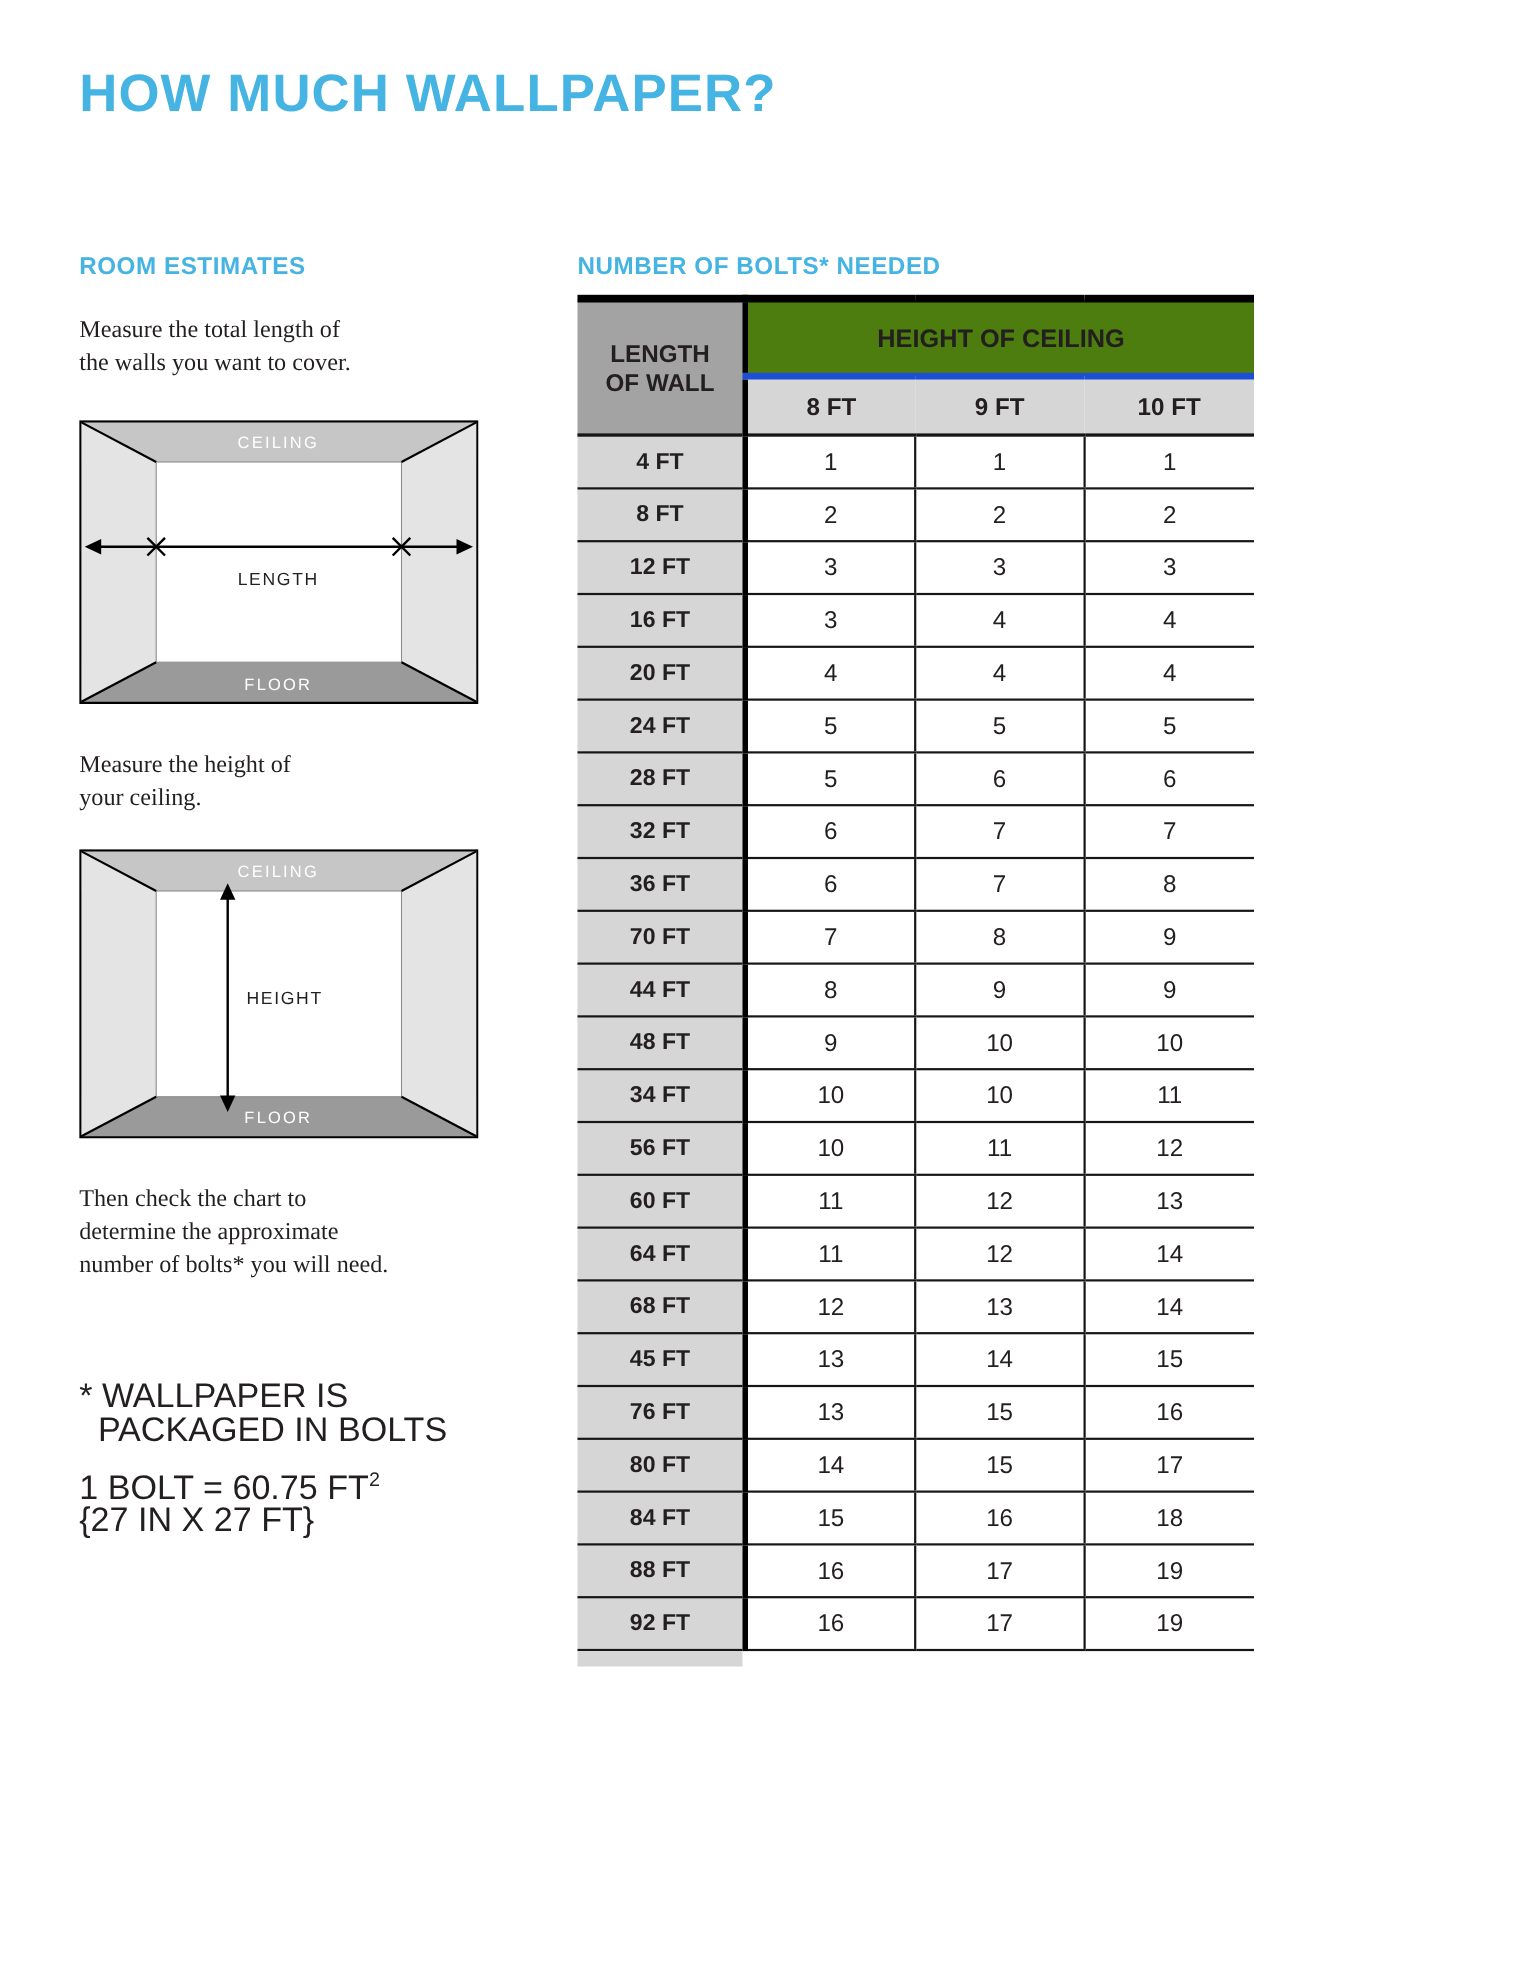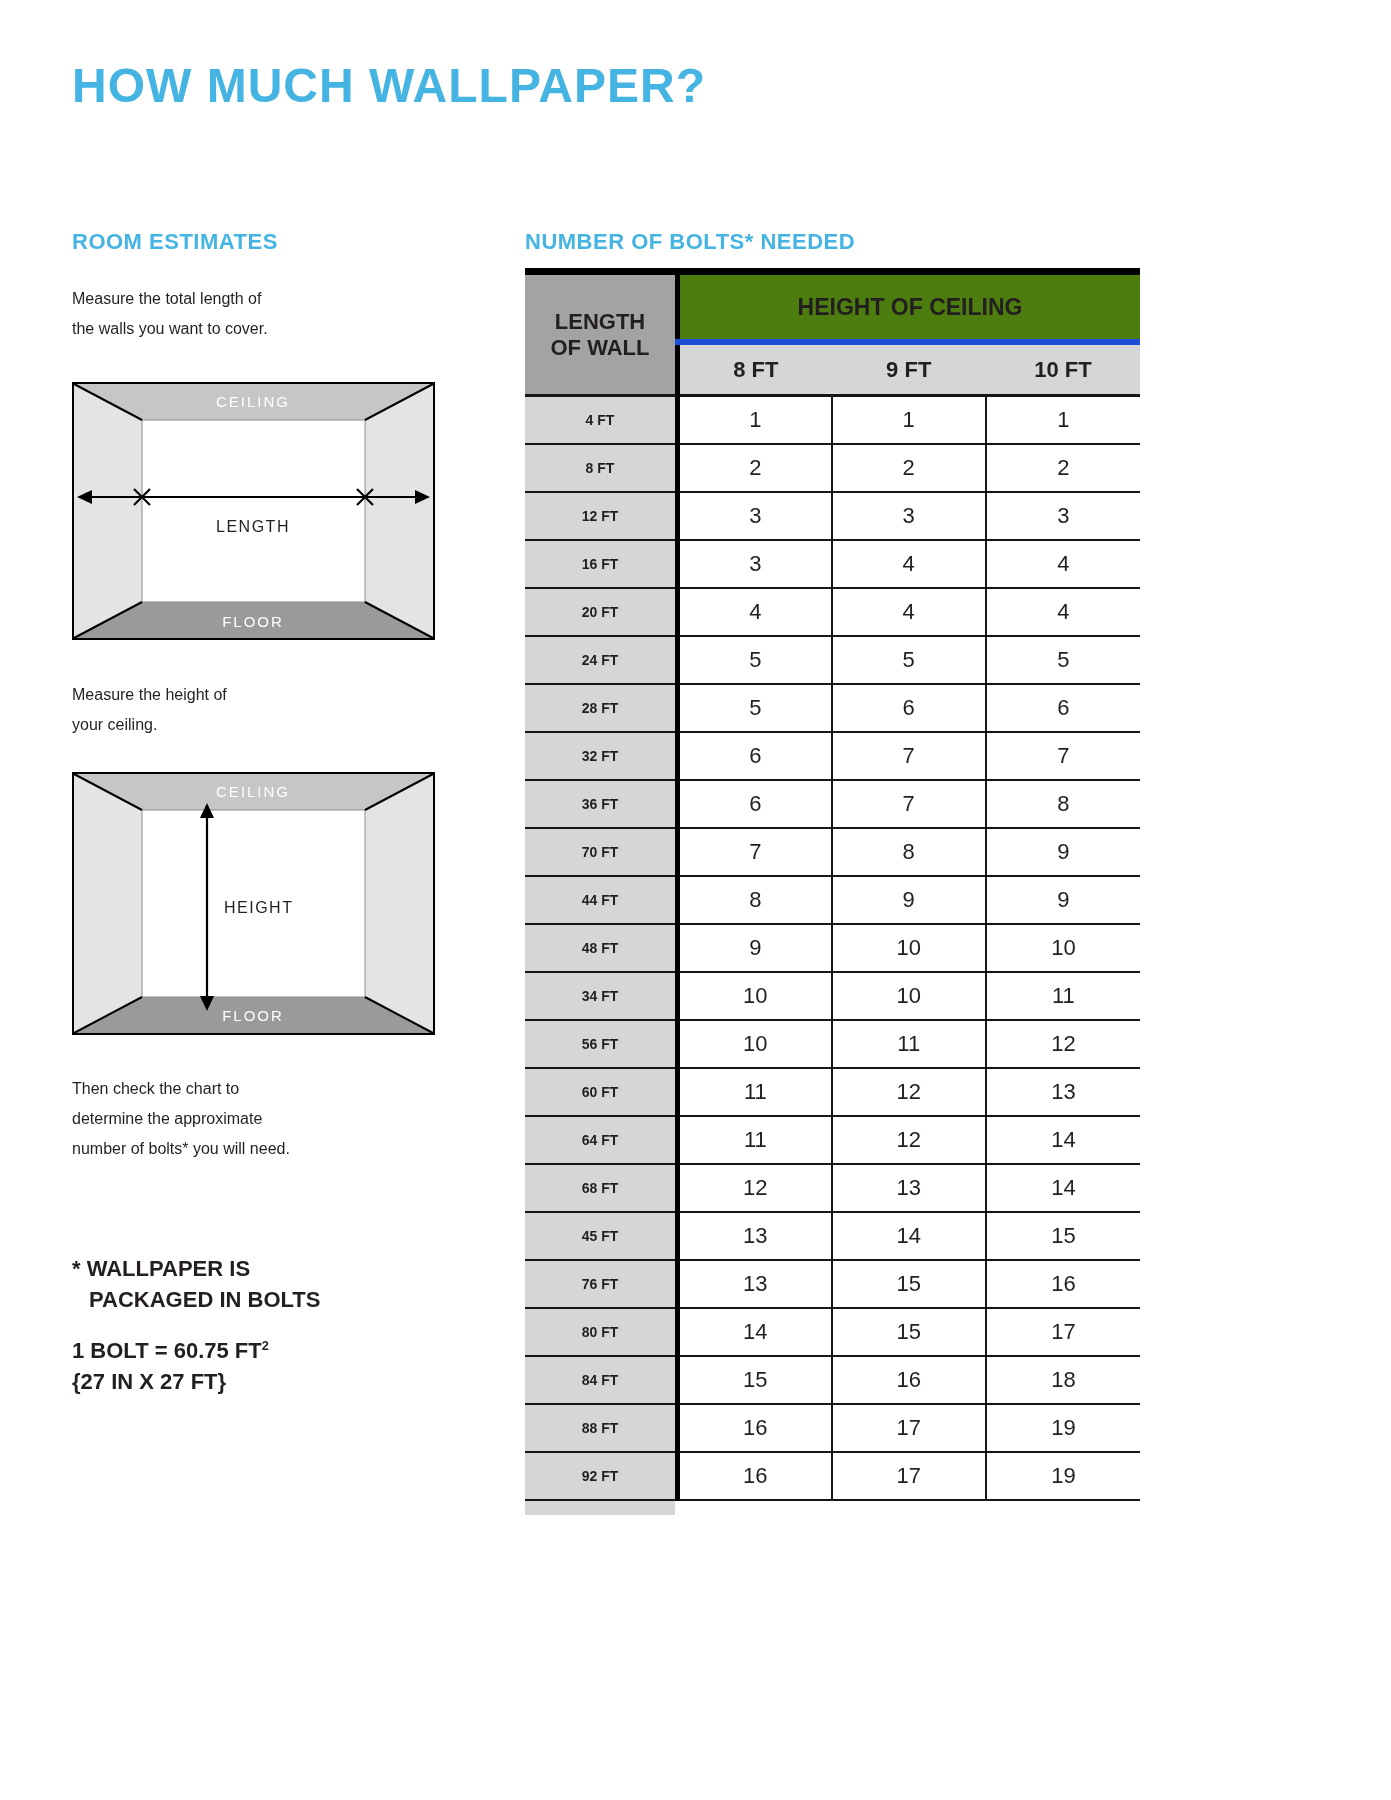--- a/index.html
+++ b/index.html
@@ -29,36 +29,37 @@
     font-weight: bold;
     letter-spacing: 0.5px;
     color: #45b4e2;
     margin: 0;
   }
   #room-estimates-heading { left: 72px; top: 229px; }
   #table-heading { left: 525px; top: 229px; width: 615px; text-align: left; }
   .para {
     position: absolute;
     left: 72px;
-    font-size: 16px;
+    font-size: 22px;
     line-height: 30px;
     white-space: pre-line;
     margin: 0;
+    font-family: Liberation Serif, serif;
   }
   #step1 { top: 284px; }
   #step2 { top: 680px; }
   #step3 { top: 1074px; }
   .diagram { position: absolute; left: 72px; }
   #diagram-length { top: 382px; }
   #diagram-height { top: 772px; }
   .note {
     position: absolute;
     left: 72px;
-    font-size: 22px;
-    font-weight: bold;
+    font-size: 31px;
+    font-weight: normal;
     line-height: 31px;
     margin: 0;
   }
   #note-block { top: 1253px; }
   #note-block .line2 { display: block; margin-left: 17px; }
   #bolt-formula { top: 1330px; }
   #bolt-formula sup { font-size: 0.58em; }
   #bolt-dimensions { top: 1366px; }
 
   .table-wrap {
@@ -101,21 +102,21 @@
     font-weight: bold;
     font-size: 22px;
     height: 49px;
     width: 155px;
     border-bottom: 3px solid #161616;
   }
   .sub-header-cell.first { border-left: 5px solid #000; }
   tbody th.row-label-cell {
     background: #d6d6d6;
     font-weight: bold;
-    font-size: 14px;
+    font-size: 21px;
     height: 46px;
     border-bottom: 2px solid #161616;
     border-right: 5px solid #000;
   }
   tbody td.value-cell {
     font-size: 22px;
     height: 46px;
     border-bottom: 2px solid #161616;
     border-left: 2px solid #161616;
   }

